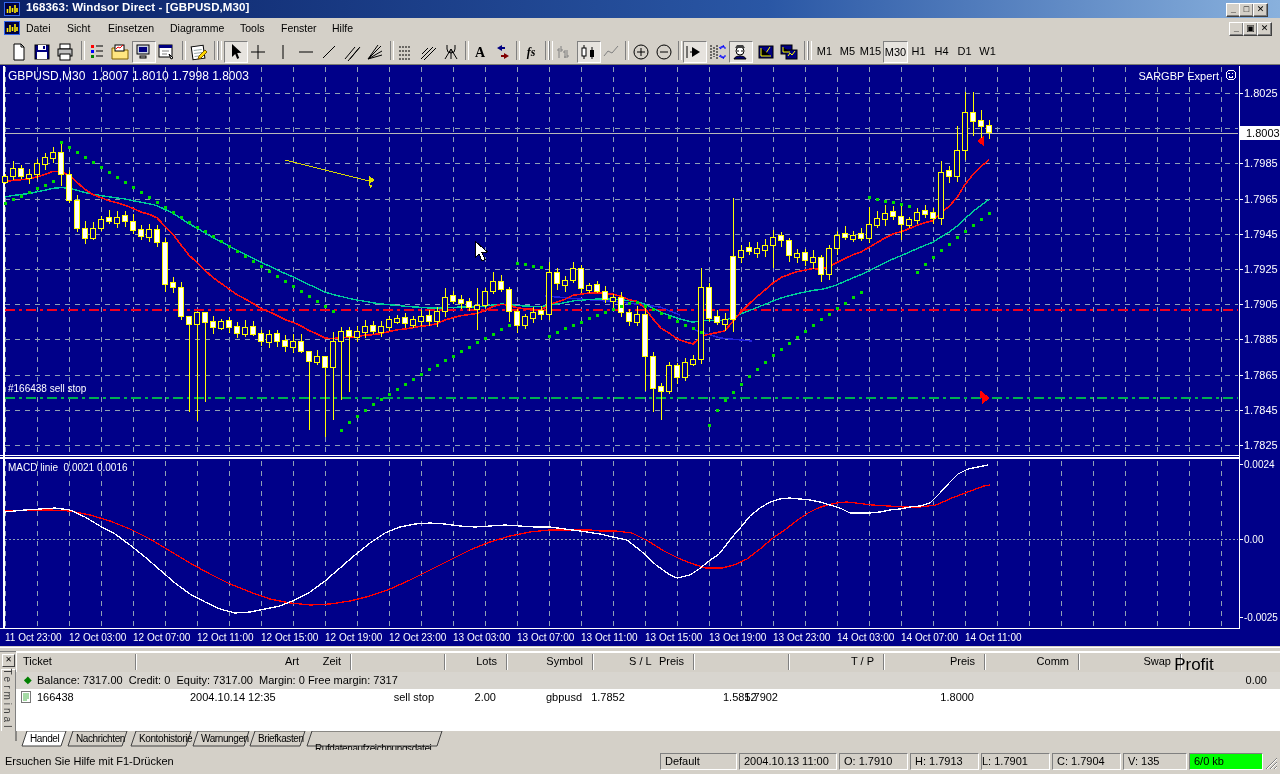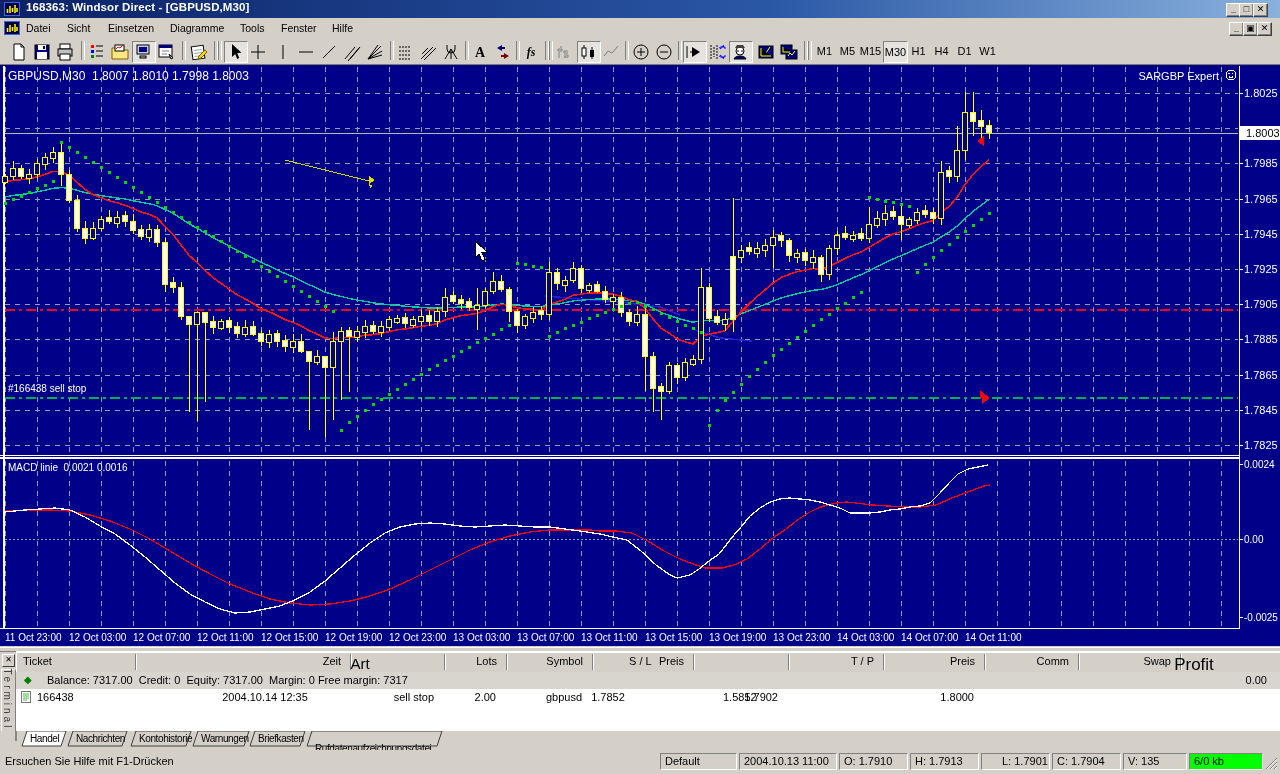--- a/index.html
+++ b/index.html
@@ -731,21 +731,21 @@
         </div>
       </div>
       <div style="position:absolute;left:16px;top:5px;width:1264px;height:80px;background:#fff"></div>
       <div style="position:absolute;left:16px;top:6px;width:1264px;height:19px;background:#d4d0c8;border:1px solid;border-color:#fff #808080 #808080 #fff">
         <div style="position:absolute;left:6px;top:2px;font-size:11px">Ticket</div>
         <div style="position:absolute;left:118px;top:1px;width:1px;height:16px;background:#808080"></div>
         <div style="position:absolute;left:119px;top:1px;width:1px;height:16px;background:#fff"></div>
         <div style="position:absolute;left:174px;top:2px;width:150px;font-size:11px;text-align:right">Zeit</div>
         <div style="position:absolute;left:333px;top:1px;width:1px;height:16px;background:#808080"></div>
         <div style="position:absolute;left:334px;top:1px;width:1px;height:16px;background:#fff"></div>
-        <div style="position:absolute;left:268px;top:2px;width:150px;font-size:15px;text-align:center">Art</div>
+        <div style="position:absolute;left:268px;top:2px;width:150px;font-size:11px;text-align:left">Art</div>
         <div style="position:absolute;left:427px;top:1px;width:1px;height:16px;background:#808080"></div>
         <div style="position:absolute;left:428px;top:1px;width:1px;height:16px;background:#fff"></div>
         <div style="position:absolute;left:330px;top:2px;width:150px;font-size:11px;text-align:right">Lots</div>
         <div style="position:absolute;left:489px;top:1px;width:1px;height:16px;background:#808080"></div>
         <div style="position:absolute;left:490px;top:1px;width:1px;height:16px;background:#fff"></div>
         <div style="position:absolute;left:416px;top:2px;width:150px;font-size:11px;text-align:right">Symbol</div>
         <div style="position:absolute;left:575px;top:1px;width:1px;height:16px;background:#808080"></div>
         <div style="position:absolute;left:576px;top:1px;width:1px;height:16px;background:#fff"></div>
         <div style="position:absolute;left:517px;top:2px;width:150px;font-size:11px;text-align:right">Preis</div>
         <div style="position:absolute;left:676px;top:1px;width:1px;height:16px;background:#808080"></div>
@@ -762,30 +762,30 @@
         <div style="position:absolute;left:902px;top:2px;width:150px;font-size:11px;text-align:right">Comm</div>
         <div style="position:absolute;left:1061px;top:1px;width:1px;height:16px;background:#808080"></div>
         <div style="position:absolute;left:1062px;top:1px;width:1px;height:16px;background:#fff"></div>
         <div style="position:absolute;left:1004px;top:2px;width:150px;font-size:11px;text-align:right">Swap</div>
         <div style="position:absolute;left:1163px;top:1px;width:1px;height:16px;background:#808080"></div>
         <div style="position:absolute;left:1164px;top:1px;width:1px;height:16px;background:#fff"></div>
         <div style="position:absolute;left:1102px;top:2px;width:150px;font-size:17px;text-align:center">Profit</div>
       </div>
       <div style="position:absolute;left:16px;top:26px;width:1264px;height:17px;background:#d8d5cf;font-size:11px">
         <span style="position:absolute;left:8px;top:2px;color:#008000;font-size:10px">◆</span>
-        <span style="position:absolute;left:31px;top:2px;color:#000">Balance: 7317.00&nbsp;&nbsp;Credit: 0&nbsp;&nbsp;Equity: 7317.00&nbsp;&nbsp;Margin: 0 Free margin: 7317</span>
+        <span style="position:absolute;left:21px;top:2px;color:#000">Balance: 7317.00&nbsp;&nbsp;Credit: 0&nbsp;&nbsp;Equity: 7317.00&nbsp;&nbsp;Margin: 0 Free margin: 7317</span>
         <span style="position:absolute;left:1161px;top:2px;width:90px;text-align:right;color:#000">0.00</span>
       </div>
       <div style="position:absolute;left:16px;top:43px;width:1264px;height:17px;background:#fff;font-size:11px;color:#000">
         <span style="position:absolute;left:5px;top:2px"><svg width="11" height="13">
             <rect x="0.5" y="0.5" width="9" height="11" fill="#fff" stroke="#777"></rect>
             <path d="M2 3h6M2 5h6M2 7h6M2 9h4" stroke="#3a3" stroke-width="0.9"></path>
           </svg></span>
         <span style="position:absolute;left:21px;top:2px">166438</span>
-        <span style="position:absolute;left:174px;top:2px;width:150px;text-align:center">2004.10.14 12:35</span>
+        <span style="position:absolute;left:174px;top:2px;width:150px;text-align:left">2004.10.14 12:35</span>
         <span style="position:absolute;left:268px;top:2px;width:150px;text-align:right">sell stop</span>
         <span style="position:absolute;left:330px;top:2px;width:150px;text-align:right">2.00</span>
         <span style="position:absolute;left:416px;top:2px;width:150px;text-align:right">gbpusd</span>
         <span style="position:absolute;left:517px;top:2px;width:150px;text-align:center">1.7852</span>
         <span style="position:absolute;left:612px;top:2px;width:150px;text-align:right">1.7902</span>
         <span style="position:absolute;left:707px;top:2px;width:150px;text-align:left">1.5852</span>
         <span style="position:absolute;left:808px;top:2px;width:150px;text-align:right">1.8000</span>
       </div>
       <div style="position:absolute;left:0px;top:85px;width:1280px;height:19px;background:#d4d0c8">
         <svg width="1280" height="19" style="position:absolute;left:0;top:0">
@@ -804,21 +804,21 @@
         <span style="position:absolute;left:258px;top:2px;font-size:10px;letter-spacing:-0.4px;color:#000">Briefkasten</span>
         <span style="position:absolute;left:315px;top:12px;font-size:10px;letter-spacing:-0.4px;color:#000">Rufdatenaufzeichnungsdatei</span>
       </div>
     </div>
 <div style="position:absolute;left:0;top:750px;width:1280px;height:24px;background:#d4d0c8">
       <span style="position:absolute;left:5px;top:5px;font-size:11px;color:#000">Ersuchen Sie Hilfe mit F1-Drücken</span>
       <div style="position:absolute;left:660px;top:3px;width:77px;height:17px;background:#d4d0c8;border:1px solid;border-color:#808080 #fff #fff #808080;font-size:11px;color:#000;padding:1px 4px 6px 4px;box-sizing:border-box;white-space:nowrap;text-align:left">Default</div>
       <div style="position:absolute;left:739px;top:3px;width:98px;height:17px;background:#d4d0c8;border:1px solid;border-color:#808080 #fff #fff #808080;font-size:11px;color:#000;padding:1px 4px 0 4px;box-sizing:border-box;white-space:nowrap;text-align:left">2004.10.13 11:00</div>
       <div style="position:absolute;left:839px;top:3px;width:69px;height:17px;background:#d4d0c8;border:1px solid;border-color:#808080 #fff #fff #808080;font-size:11px;color:#000;padding:1px 4px 0 4px;box-sizing:border-box;white-space:nowrap;text-align:left">O: 1.7910</div>
       <div style="position:absolute;left:910px;top:3px;width:69px;height:17px;background:#d4d0c8;border:1px solid;border-color:#808080 #fff #fff #808080;font-size:11px;color:#000;padding:1px 4px 0 4px;box-sizing:border-box;white-space:nowrap;text-align:left">H: 1.7913</div>
-      <div style="position:absolute;left:981px;top:3px;width:69px;height:17px;background:#d4d0c8;border:1px solid;border-color:#808080 #fff #fff #808080;font-size:11px;color:#000;padding:1px 4px 0 20px;box-sizing:border-box;white-space:nowrap;text-align:left">L: 1.7901</div>
+      <div style="position:absolute;left:981px;top:3px;width:69px;height:17px;background:#d4d0c8;border:1px solid;border-color:#808080 #fff #fff #808080;font-size:11px;color:#000;padding:1px 4px 0 0;box-sizing:border-box;white-space:nowrap;text-align:left">L: 1.7901</div>
       <div style="position:absolute;left:1052px;top:3px;width:69px;height:17px;background:#d4d0c8;border:1px solid;border-color:#808080 #fff #fff #808080;font-size:11px;color:#000;padding:1px 4px 0 4px;box-sizing:border-box;white-space:nowrap;text-align:left">C: 1.7904</div>
       <div style="position:absolute;left:1123px;top:3px;width:64px;height:17px;background:#d4d0c8;border:1px solid;border-color:#808080 #fff #fff #808080;font-size:11px;color:#000;padding:1px 4px 0 4px;box-sizing:border-box;white-space:nowrap;text-align:left">V: 135</div>
       <div style="position:absolute;left:1189px;top:3px;width:74px;height:17px;background:#00ff00;border:1px solid;border-color:#808080 #fff #fff #808080;font-size:11px;color:#000;padding:1px 4px 0 4px;box-sizing:border-box;white-space:nowrap;text-align:left">6/0 kb</div>
       <svg width="13" height="13" style="position:absolute;left:1265px;top:7px">
         <path d="M12 1L1 12M12 5L5 12M12 9L9 12" stroke="#808080"></path>
         <path d="M12 2L2 12M12 6L6 12M12 10L10 12" stroke="#fff"></path>
       </svg>
     </div>
 </div>
 </body></html>

